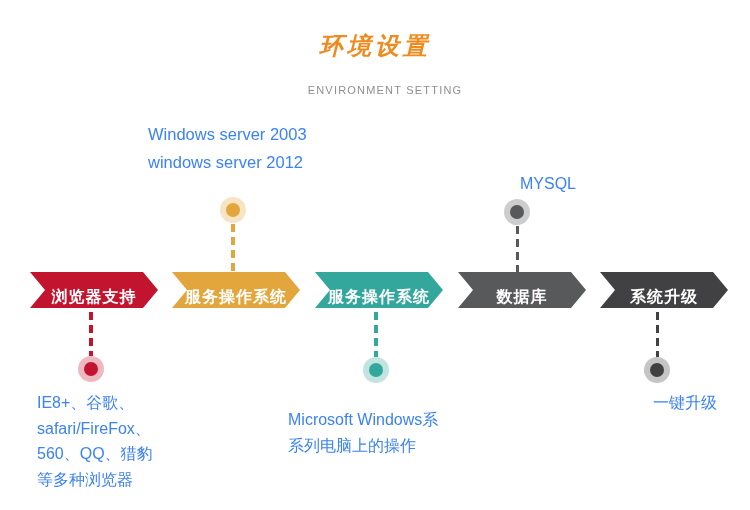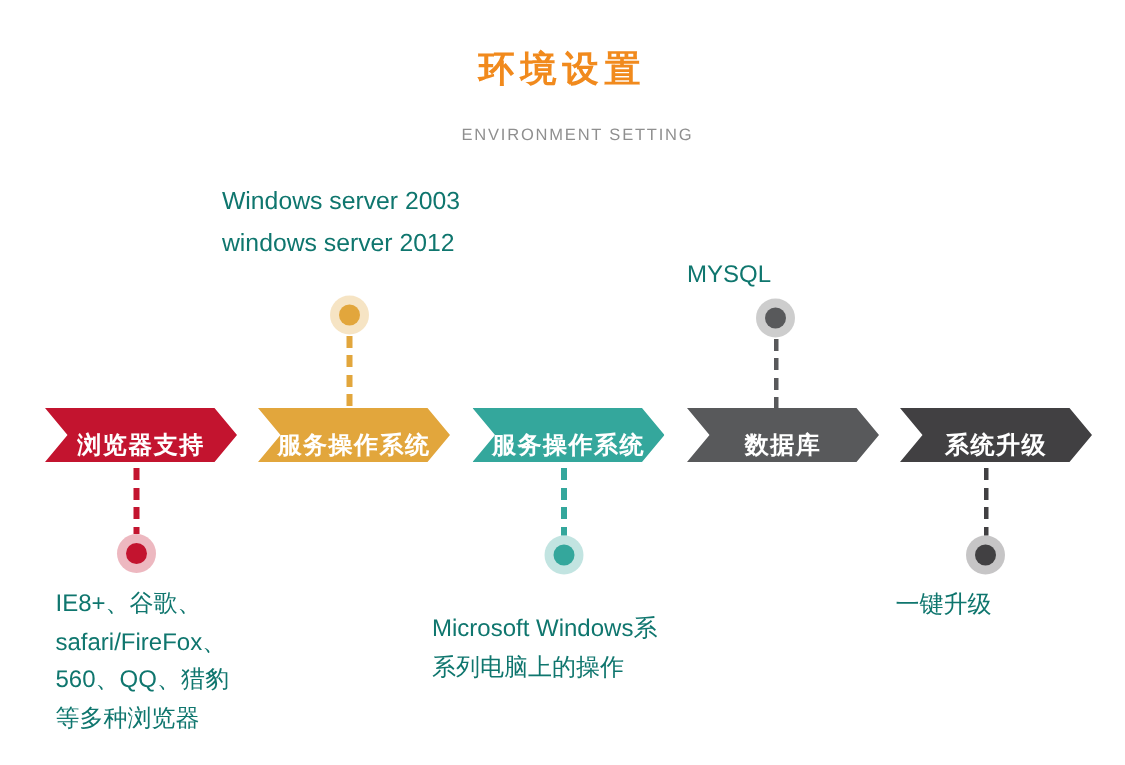--- a/index.html
+++ b/index.html
@@ -32,33 +32,33 @@
   .dash.thin { width:3px; }
   .dot-halo {
     position:absolute; width:26px; height:26px; border-radius:50%;
     background:var(--accent); opacity:0.3;
   }
   .dot-core {
     position:absolute; width:14px; height:14px; border-radius:50%;
     background:var(--accent);
   }
   .note {
-    position:absolute; color:#0f766e; font-size:16px;
+    position:absolute; color:#3b82f6; font-size:16px;
   }
   .note div { white-space:nowrap; }
   .note-top { line-height:27.5px; font-size:16.5px; }
   .note-bottom { line-height:25.5px; }
-  .note-center { text-align:left; }
+  .note-center { text-align:right; }
 </style>
 </head>
 <body>
 
 <div class="page">
 
-  <div class="title" style="color: rgb(241, 138, 29);">环境设置</div>
+  <div class="title" style="color: rgb(241, 138, 29); font-style: italic;">环境设置</div>
   <div class="subtitle">ENVIRONMENT SETTING</div>
 
   <div style="--accent: #c3142f;">
     <div class="banner" style="left:30px;">
       <span>浏览器支持</span>
     </div>
     <div class="dash" style="left:89px; top:312px; height:44px;"></div>
     <div class="dot-halo" style="left:78px; top:356px;"></div>
     <div class="dot-core" style="left:84px; top:362px;"></div>
     <div class="note note-bottom" style="left:37px; top:390px;">

